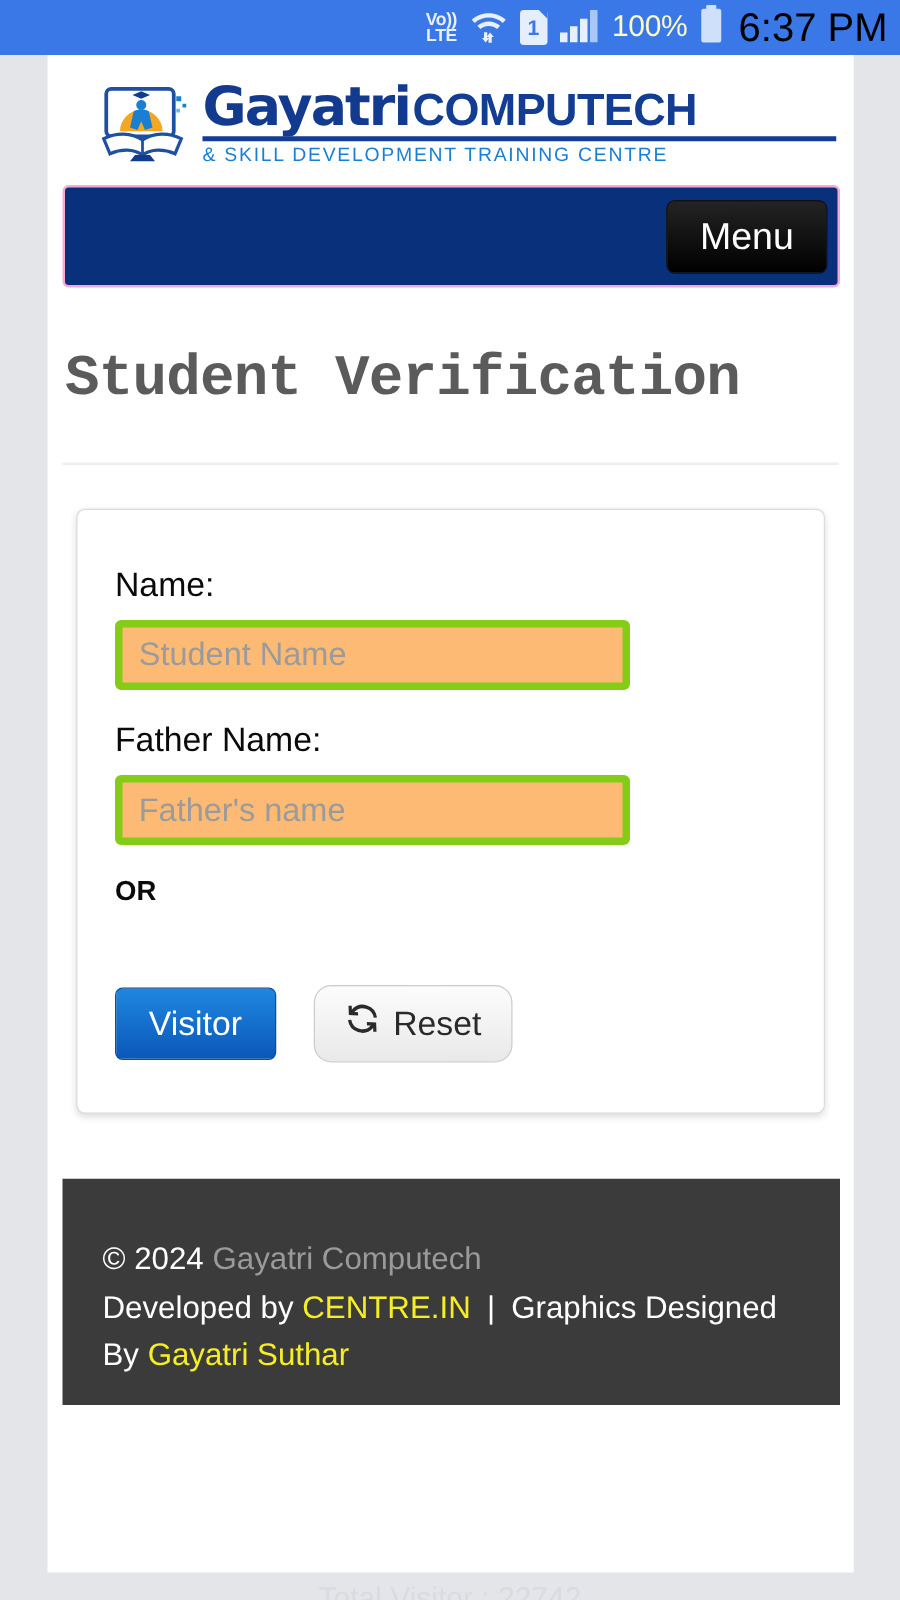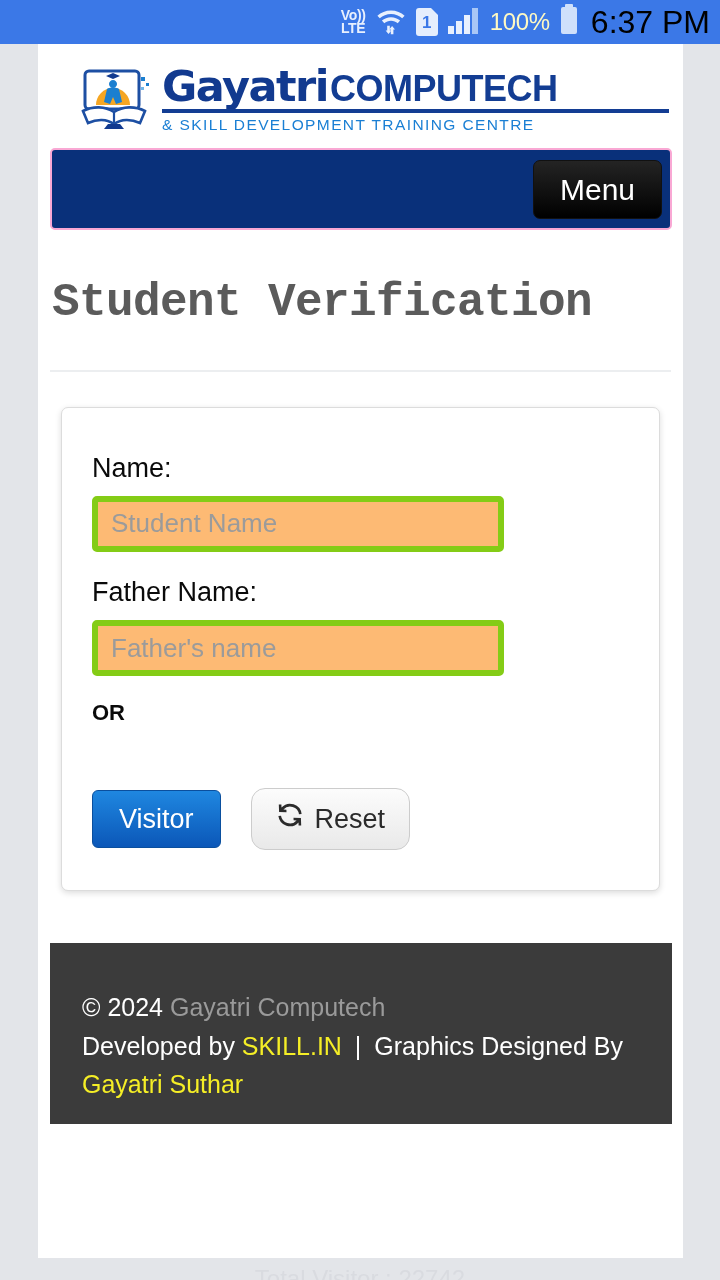--- a/index.html
+++ b/index.html
@@ -416,21 +416,21 @@
   </div>
 
   <div class="footer">
     <div class="footer-copy">
       <span>©</span>
       <span>2024</span>
       <span class="muted">Gayatri Computech</span>
     </div>
     <div class="footer-credit">
       <span>Developed by</span>
-      <span class="hl">SKILL.IN</span>
+      <span class="hl">CENTRE.IN</span>
       <span class="sep">|</span>
       <span>Graphics Designed By</span>
       <span class="hl">Gayatri Suthar</span>
     </div>
   </div>
 
 </div>
 
 <div class="visitor-strip">
   <span class="visitor-text">Total Visitor : 22742</span>

